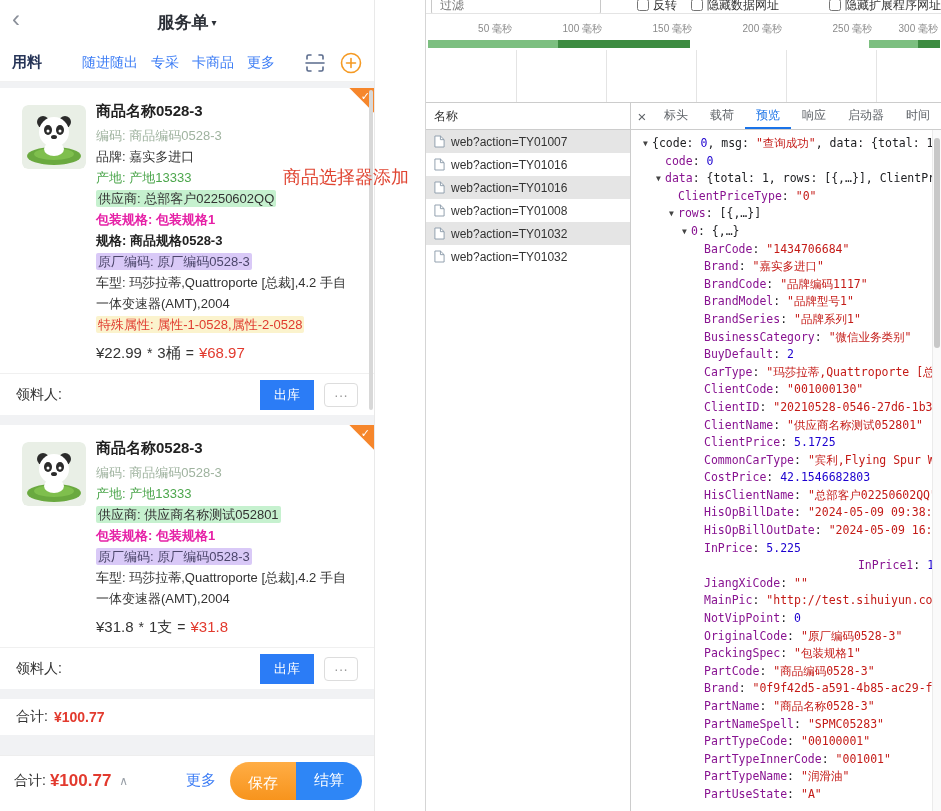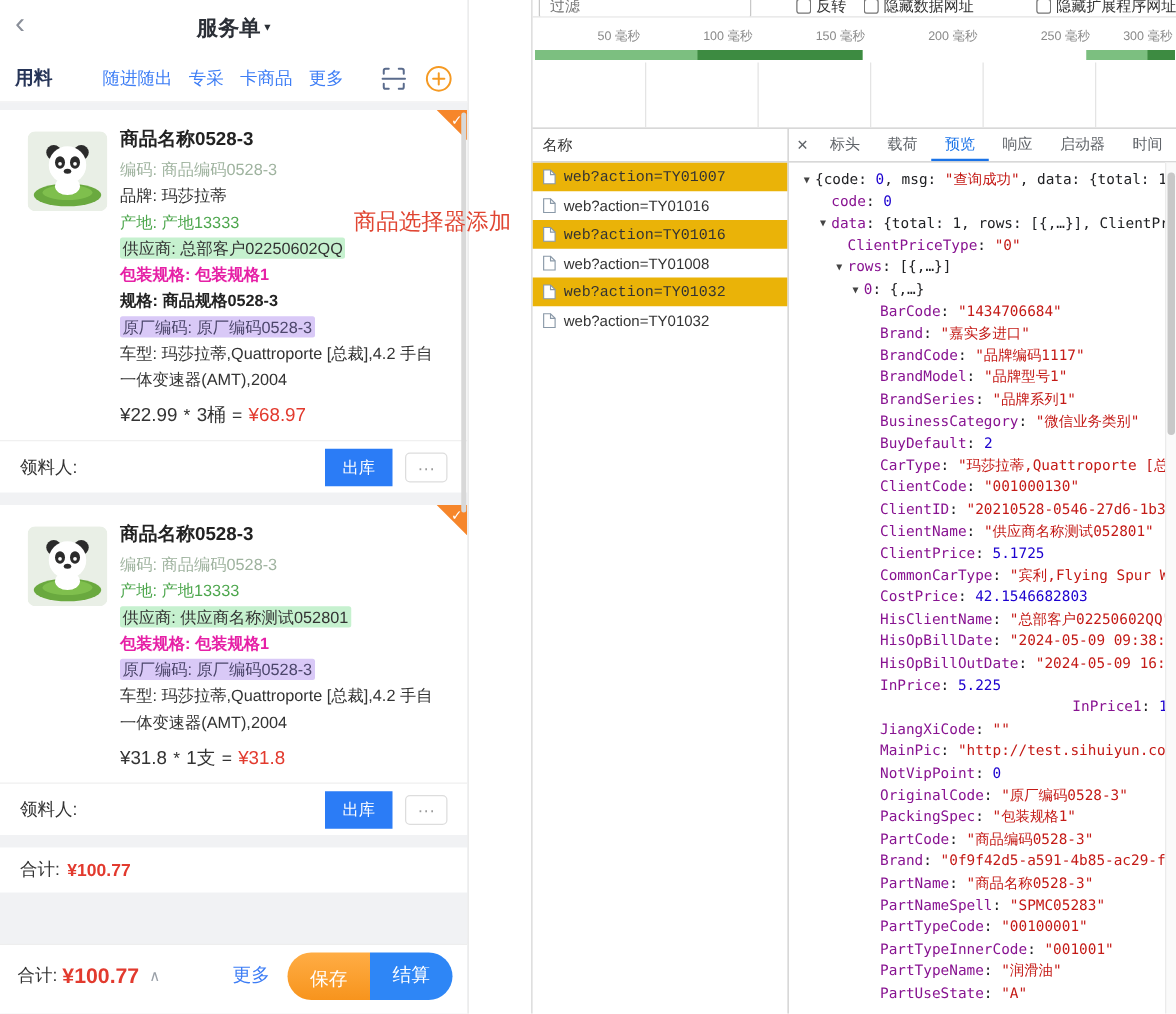--- a/index.html
+++ b/index.html
@@ -96,21 +96,21 @@
   .b1 { left:2px; width:262px; } .b1d { left:132px; width:132px; background:#3d8b41; }
   .b2 { left:443px; width:71px; } .b2d { left:492px; width:22px; background:#3d8b41; }
 
   .dt-main { flex:1; display:flex; min-height:0; }
   .net-list { width:205px; border-right:1px solid #ccc; display:flex; flex-direction:column; }
   .net-header { flex:0 0 27px; border-bottom:1px solid #ccc; display:flex;
     align-items:center; padding-left:8px; font-size:12px; color:#333; }
   .net-rows { flex:1; overflow:hidden; }
   .net-row { height:23px; display:flex; align-items:center; padding-left:8px;
     font-size:12px; color:#333; gap:6px; cursor:pointer; white-space:nowrap; }
-  .net-row.odd { background:#eab308;font-family:Liberation Mono, monospace; }
+  .net-row.odd { background:#e5e5e5; }
   .file-ic { display:flex; align-items:center; }
 
   .detail { flex:1; display:flex; flex-direction:column; position:relative; min-width:0; }
   .tabbar { flex:0 0 27px; border-bottom:1px solid #ccc; display:flex;
     align-items:stretch; white-space:nowrap; overflow:hidden; }
   .close-btn { width:26px; display:flex; align-items:center; justify-content:center;
     font-size:15px; color:#5f6368; cursor:pointer; }
   .dtab { display:flex; align-items:center; padding:0 11px; font-size:12px;
     color:#5f6368; border-bottom:2px solid transparent; cursor:pointer; }
   .dtab.active { color:#1a73e8; border-bottom-color:#1a73e8; }
@@ -185,27 +185,28 @@
                   <ellipse cx="26" cy="25" rx="4" ry="5" fill="#2b2b2b"></ellipse>
                   <ellipse cx="38" cy="25" rx="4" ry="5" fill="#2b2b2b"></ellipse>
                   <circle cx="26" cy="26" r="1.5" fill="#fff"></circle>
                   <circle cx="38" cy="26" r="1.5" fill="#fff"></circle>
                   <ellipse cx="32" cy="32" rx="3" ry="2" fill="#2b2b2b"></ellipse>
                   <ellipse cx="32" cy="44" rx="10" ry="7" fill="#fff"></ellipse>
                 </svg></div>
               <div class="card-main">
                 <div class="card-title">商品名称0528-3</div>
                 <div class="f sage">编码: 商品编码0528-3</div>
-                <div class="f plain">品牌: 玛莎拉蒂</div>
+                <div class="f plain">品牌: 嘉实多进口</div>
                 <div class="f green">产地: 产地13333</div>
                 <div class="f green-bg"><span class="hl">供应商: 总部客户02250602QQ</span></div>
                 <div class="f magenta">包装规格: 包装规格1</div>
                 <div class="f bold">规格: 商品规格0528-3</div>
                 <div class="f purple-bg"><span class="hl">原厂编码: 原厂编码0528-3</span></div>
                 <div class="f plain">车型: 玛莎拉蒂,Quattroporte [总裁],4.2 手自一体变速器(AMT),2004</div>
+                <div class="f red-yellow-bg"><span class="hl">特殊属性: 属性-1-0528,属性-2-0528</span></div>
                 <div class="price-line"><span class="unit">¥22.99</span><span class="op">*</span><span class="qty">3桶</span><span class="op">=</span><span class="total">¥68.97</span></div>
               </div>
             </div>
             <div class="picker-row">
               <span class="picker-label">领料人:</span>
               <button class="out-btn">出库</button>
               <button class="more-btn">···</button>
             </div>
           </section>
           <section class="card-block">

